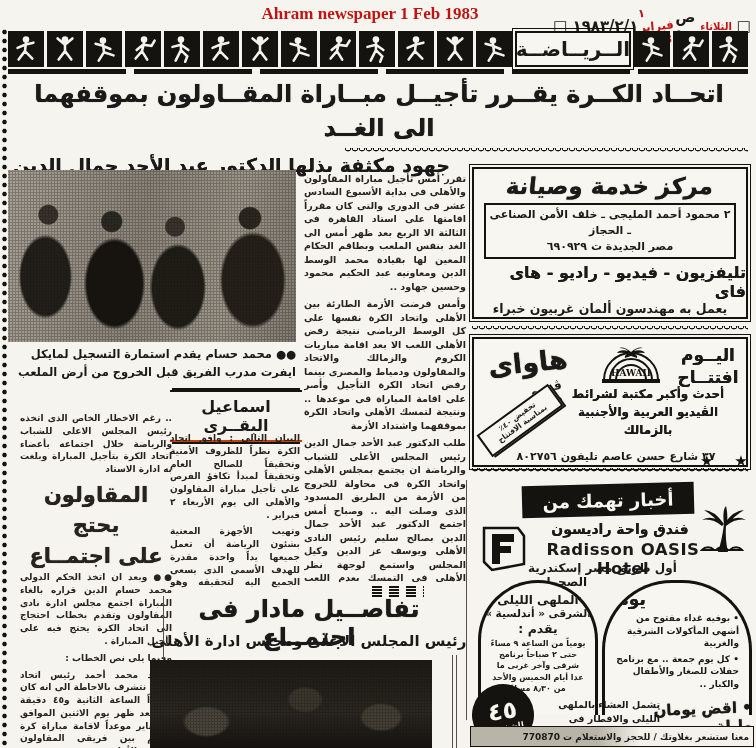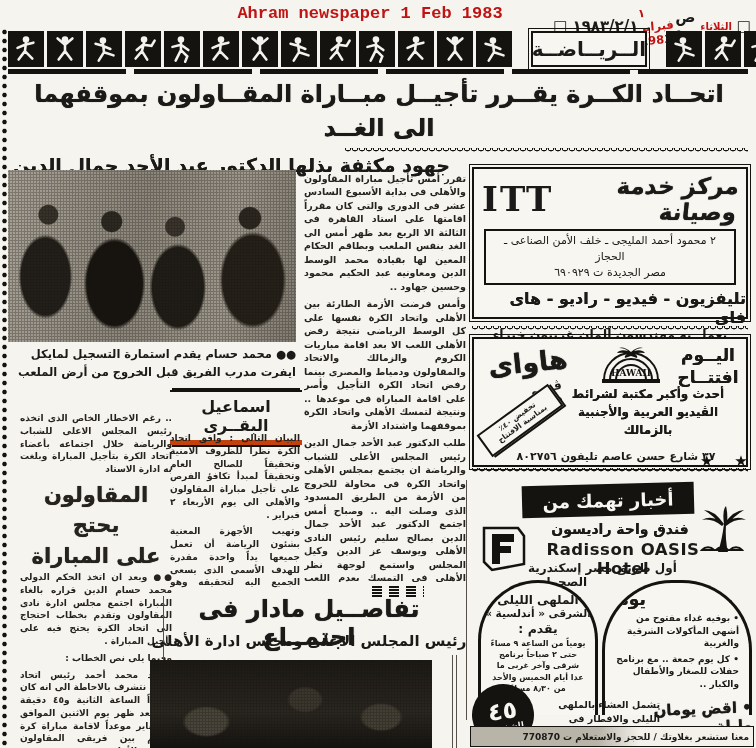--- a/index.html
+++ b/index.html
@@ -6,21 +6,21 @@
   .page{position:relative;width:756px;height:748px;background:#f6f4ee;overflow:hidden;
         font-family:"DejaVu Sans",sans-serif;color:#1b1a18;}
   .abs{position:absolute;}
   .rtl{direction:rtl;}
   .b{font-weight:bold;}
   .center{text-align:center;}
   
   .orn-strip{width:9px;background-image:radial-gradient(circle at 4.5px 4px,#15130f 1.8px,rgba(21,19,15,.25) 2.4px,transparent 3px);
              background-size:9px 9px;}
   
-  .banner{display:flex;gap:19px;align-items:center;}
+  .banner{display:flex;gap:3px;align-items:center;}
   .sport-sq{width:36px;height:36px;flex:0 0 auto;}
   .sport-label{flex:0 0 auto;width:112px;height:32px;border:2px solid #15130f;outline:1px solid #15130f;outline-offset:2px;
                background:#f8f6f0;display:flex;align-items:center;justify-content:center;
                font-size:20px;font-weight:bold;direction:rtl;letter-spacing:1px;}
   .blackbar{height:5px;background:repeating-linear-gradient(90deg,#15130f 0 118px,transparent 118px 126px);}
   .headline{font-weight:bold;font-size:24px;line-height:34px;text-shadow:0 0 .7px #1b1a18;letter-spacing:-.3px;}
   .subhead{font-weight:bold;font-size:19px;text-shadow:0 0 .5px #1b1a18;}
   .wavy{height:6px;background-image:radial-gradient(circle at 3px 0px,transparent 2.2px,#15130f 2.2px 3.4px,transparent 3.6px);
         background-size:7px 6px;background-repeat:repeat-x;}
   
@@ -37,37 +37,37 @@
   .photo1::after,.photo2::after{content:"";position:absolute;inset:0;
       background-image:radial-gradient(rgba(20,18,14,.28) 1px,transparent 1.3px);background-size:3px 3px;}
   .photo2{background:
       radial-gradient(ellipse 40px 26px at 20% 70%,#4a453a 50%,transparent 60%),
       radial-gradient(ellipse 30px 22px at 55% 45%,#3c372e 50%,transparent 60%),
       radial-gradient(ellipse 36px 24px at 82% 65%,#443f34 50%,transparent 60%),
       linear-gradient(#1c1a15,#2a2620 60%,#151310);}
   .caption{font-size:11.5px;font-weight:bold;line-height:1.55;text-align:right;}
   .colbody{font-size:9.5px;font-weight:bold;line-height:1.42;text-align:justify;overflow:hidden;color:#26231f;}
   .colbody p{margin:0 0 4px 0;}
-  .byline{border-top:2px solid #15130f;border-bottom:5px solid #c2410c;padding:5px 2px;
+  .byline{border-top:2px solid #15130f;border-bottom:2px solid #c2410c;padding:5px 2px;
           font-size:16px;font-weight:bold;text-align:center;background:#f6f4ee;
           box-shadow:0 4px 0 -2px #15130f,0 -4px 0 -2px #15130f;}
   .protest-h{font-size:21px;font-weight:bold;line-height:1.45;text-shadow:0 0 .7px #1b1a18;}
   .meet-h1{font-size:24px;font-weight:bold;text-shadow:0 0 .8px #1b1a18;}
   .meet-h2{font-size:15px;font-weight:bold;}
   .vrule{width:1px;background:#55514a;}
   .orn-blocks{width:52px;height:11px;
       background:repeating-linear-gradient(90deg,#15130f 0 10px,transparent 10px 17px);}
   .orn-blocks i{display:block;height:100%;
       background:repeating-linear-gradient(0deg,transparent 0 2px,#f6f4ee 2px 3px);}
   
   .adbox{border:2px solid #15130f;outline:1px solid #15130f;outline-offset:2px;background:#f8f6f0;}
   .itt-head{display:flex;direction:rtl;align-items:center;justify-content:space-around;padding:4px 8px 0 8px;}
   .itt-ar{font-size:23px;font-weight:bold;transform:skewX(-6deg);text-shadow:0 0 .8px #1b1a18;}
   .itt-latin{font-family:"DejaVu Serif",serif;font-size:34px;font-weight:bold;letter-spacing:2px;}
-  .itt-addr{border:2px solid #15130f;margin:4px 10px;padding:2px;font-size:11px;font-weight:normal;text-align:center;line-height:1.45;}
+  .itt-addr{border:2px solid #15130f;margin:4px 10px;padding:2px;font-size:11px;font-weight:bold;text-align:center;line-height:1.45;}
   .itt-products{font-size:16px;font-weight:bold;text-align:right;text-shadow:0 0 .6px #1b1a18;}
   .itt-note{font-size:12.5px;font-weight:bold;text-align:center;}
   .hw-brand{font-size:27px;font-weight:bold;transform:rotate(-6deg);text-shadow:0 0 1px #1b1a18;}
   .hw-open{font-size:17px;font-weight:bold;line-height:1.3;text-align:center;text-shadow:0 0 .6px #1b1a18;}
   .hw-lines{font-size:12px;font-weight:bold;line-height:1.5;text-align:center;text-shadow:0 0 .5px #1b1a18;}
   .hw-phone{font-size:11px;font-weight:bold;text-align:center;}
   .hw-vert{font-size:12px;font-weight:bold;line-height:1.2;text-align:center;transform:rotate(-14deg);}
   .hw-ribbon{transform:rotate(-36deg);border:2px solid #15130f;background:#f8f6f0;box-shadow:2px 2px 0 #15130f;
              font-size:7.5px;font-weight:bold;text-align:center;line-height:1.25;padding:2px 6px;}
   .rad-head{background:#15130f;color:#f8f6f0;display:flex;align-items:center;justify-content:center;
@@ -96,21 +96,21 @@
   .datebar{font-size:15px;font-weight:bold;display:flex;align-items:center;gap:5px;justify-content:flex-end;}
   .stamp{font-size:11.5px;font-weight:bold;transform:rotate(-5deg);margin:0 -4px;}
 </style>
 </head>
 <body>
 
 <div class="page">
 
   <div class="abs orn-strip" style="left:0;top:28px;height:720px;"></div>
 
-  <div class="abs red b center" style="left:180px;top:4px;width:380px;font-size:17px;font-family:Liberation Mono, monospace;">Ahram newspaper 1 Feb 1983</div>
+  <div class="abs red b center" style="left:180px;top:4px;width:380px;font-size:17px;font-family:Liberation Serif, serif;">Ahram newspaper 1 Feb 1983</div>
   <div class="abs datebar" style="left:555px;top:5px;width:196px;">
     <span>□</span>
     <span>١٩٨٣/٢/١</span>
     <span class="red stamp">١ فبراير 1983</span>
     <span>ص ١٠</span>
     <span class="red" style="font-size:10px;">الثلاثاء</span>
     <span>□</span>
   </div>
 
   <div class="abs banner" style="left:8px;top:30px;width:742px;height:37px;">
@@ -254,41 +254,40 @@
   <div class="abs byline rtl" style="left:170px;top:390px;width:128px;">اسماعيل البقــرى</div>
   <div class="abs rtl colbody" style="left:170px;top:432px;width:130px;height:158px;font-size:9px;">
       <p>البيان التالى : وافق اتحاد الكرة نظراً للظروف الأمنية وتحقيقاً للصالح العام وتحقيقاً لمبدأ تكافؤ الفرص على تأجيل مباراة المقاولون والأهلى الى يوم الأربعاء ٢ فبراير .</p>
       <p>وتهيب الأجهزة المعنية بشئون الرياضة أن تعمل جميعها يداً واحدة مقدرة للهدف الأسمى الذى يسعى الجميع اليه لتحقيقه وهو النهوض بالرياضة .</p>
     </div>
 
   <div class="abs rtl colbody" style="left:20px;top:412px;width:152px;height:336px;font-size:9px;">
     <p>.. رغم الاخطار الخاص الذى اتخذه رئيس المجلس الاعلى للشباب والرياضة خلال اجتماعه بأعضاء اتحاد الكرة بتأجيل المباراة وبلغت به ادارة الاستاد</p>
     <div class="center protest-h">
       <div>المقاولون يحتج</div>
-      <div>على المباراة</div>
+      <div>على اجتمــاع</div>
     </div>
     <div>
         <p>●● وبعد ان اتخذ الحكم الدولى محمد حسام الدين قراره بالغاء المباراة اجتمع مجلس ادارة نادى المقاولون وتقدم بخطاب احتجاج الى اتحاد الكرة يحتج فيه على تأجيل المباراة .</p>
         <p>وفيما يلى نص الخطاب :</p>
         <p>السيد محمد أحمد رئيس اتحاد الكرة نتشرف بالاحاطة الى انه كان محدداً الساعة الثانية و٤٥ دقيقة من بعد ظهر يوم الاثنين الموافق ٣١ يناير موعداً لاقامة مباراة كرة القدم بين فريقى المقاولون العرب والأهلى .</p>
       </div>
   </div>
 
   <div class="abs vrule" style="left:163px;top:596px;height:152px;"></div>
   <div class="abs rtl center meet-h1" style="left:150px;top:595px;width:318px;">تفاصــيل مادار فى اجتمــاع</div>
   <div class="abs rtl center meet-h2" style="left:150px;top:632px;width:318px;">رئيس المجلس الاعلى ومجلس ادارة الأهلى</div>
   <div class="abs photo2" style="left:150px;top:660px;width:282px;height:88px;"></div>
   <div class="abs vrule" style="left:452px;top:655px;height:93px;"></div>
   <div class="abs vrule" style="left:456px;top:655px;height:93px;"></div>
   <div class="abs vrule" style="left:466px;top:480px;height:240px;"></div>
 
   <div class="abs adbox" style="left:472px;top:167px;width:272px;height:148px;">
     <div class="itt-head">
       <span class="itt-ar">مركز خدمة وصيانة</span>
-      <span class="itt-latin">ITT</span>
     </div>
     <div class="itt-addr rtl">
       <div>٢ محمود أحمد المليجى ـ خلف الأمن الصناعى ـ الحجاز</div>
       <div>مصر الجديدة ت ٦٩٠٩٢٩</div>
     </div>
     <div class="itt-products rtl">تليفزيون - فيديو - راديو - هاى فاى</div>
     <div class="itt-note rtl">يعمل به مهندسون ألمان غربيون خبراء</div>
   </div>
   <div class="abs wavy" style="left:472px;top:326px;width:276px;"></div>
 

